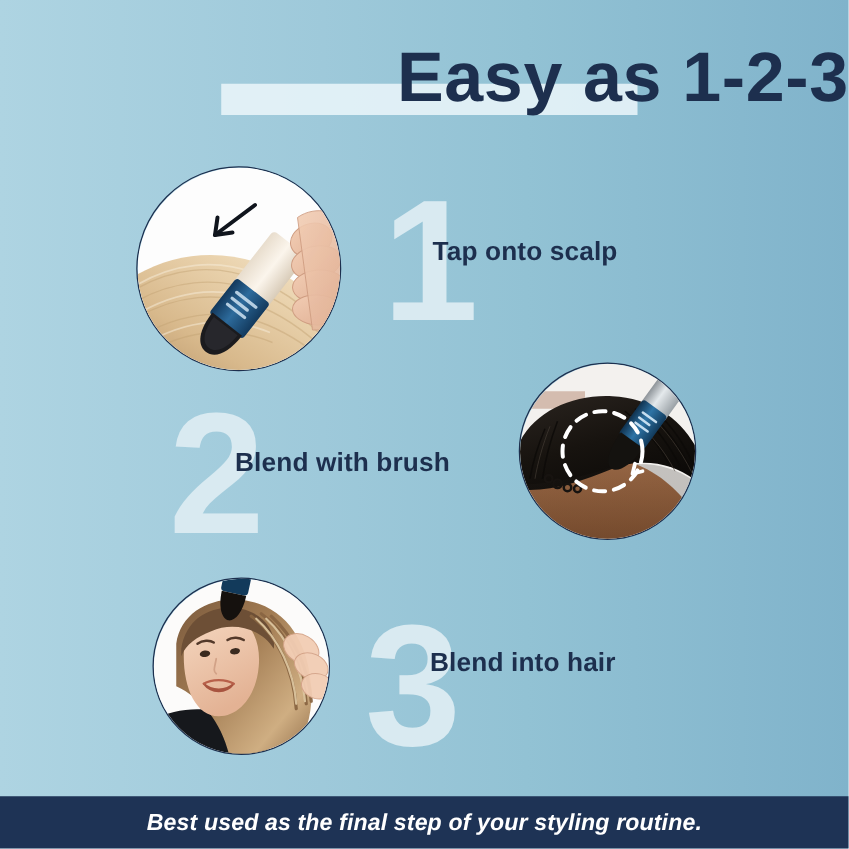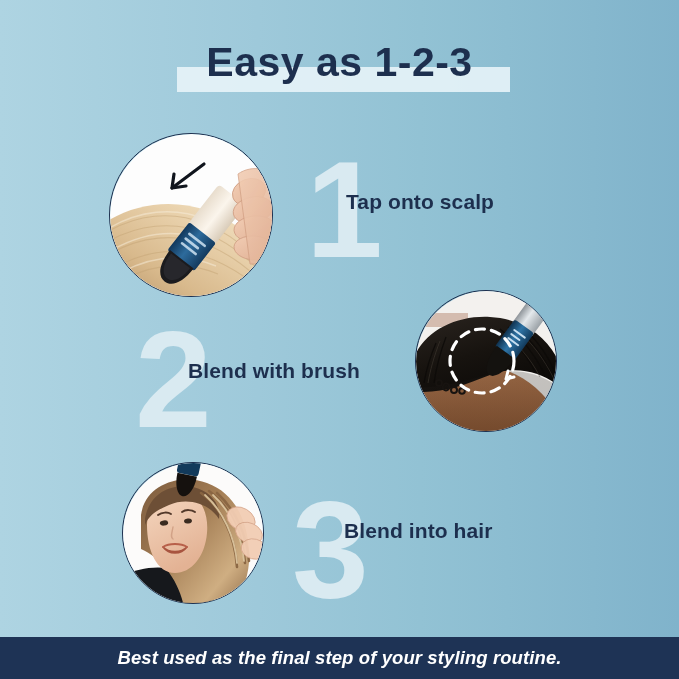--- a/index.html
+++ b/index.html
@@ -31,22 +31,22 @@
     top: 31px;
     width: 333px;
     height: 25px;
     background: rgba(233, 245, 249, 0.88);
   }
   .title-text {
     position: absolute;
     left: 0;
     top: 0;
     width: 679px;
-    text-align: center;
-    font-size: 41px;
+    text-align: right;
+    font-size: 56px;
     font-weight: bold;
     letter-spacing: 0.5px;
     color: #1d2f4e;
     line-height: 52px;
   }
 
   
   .step {
     position: absolute;
   }

